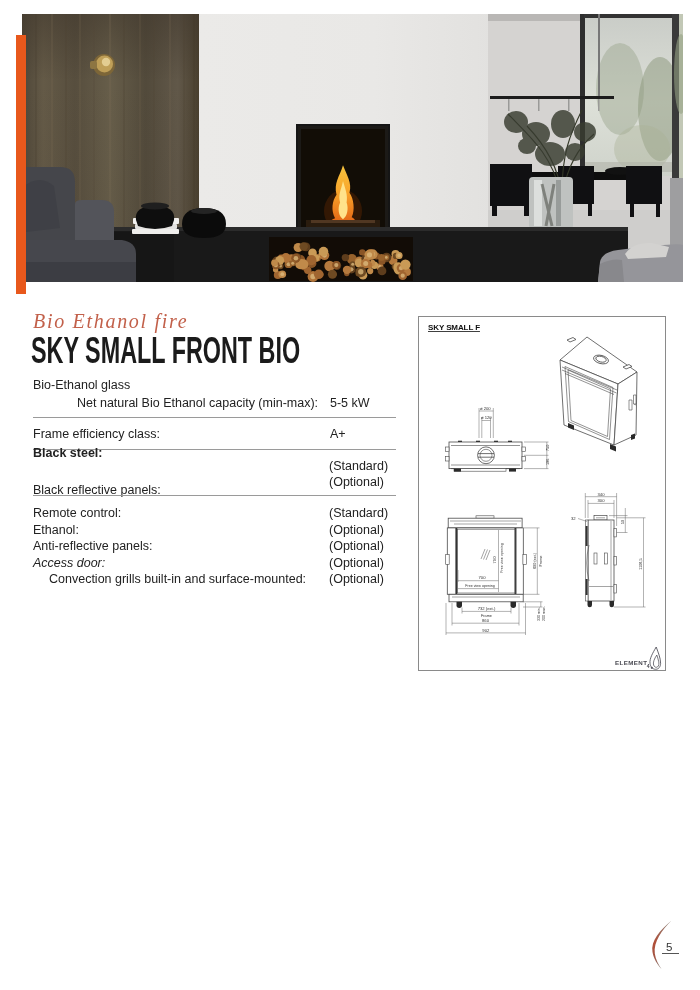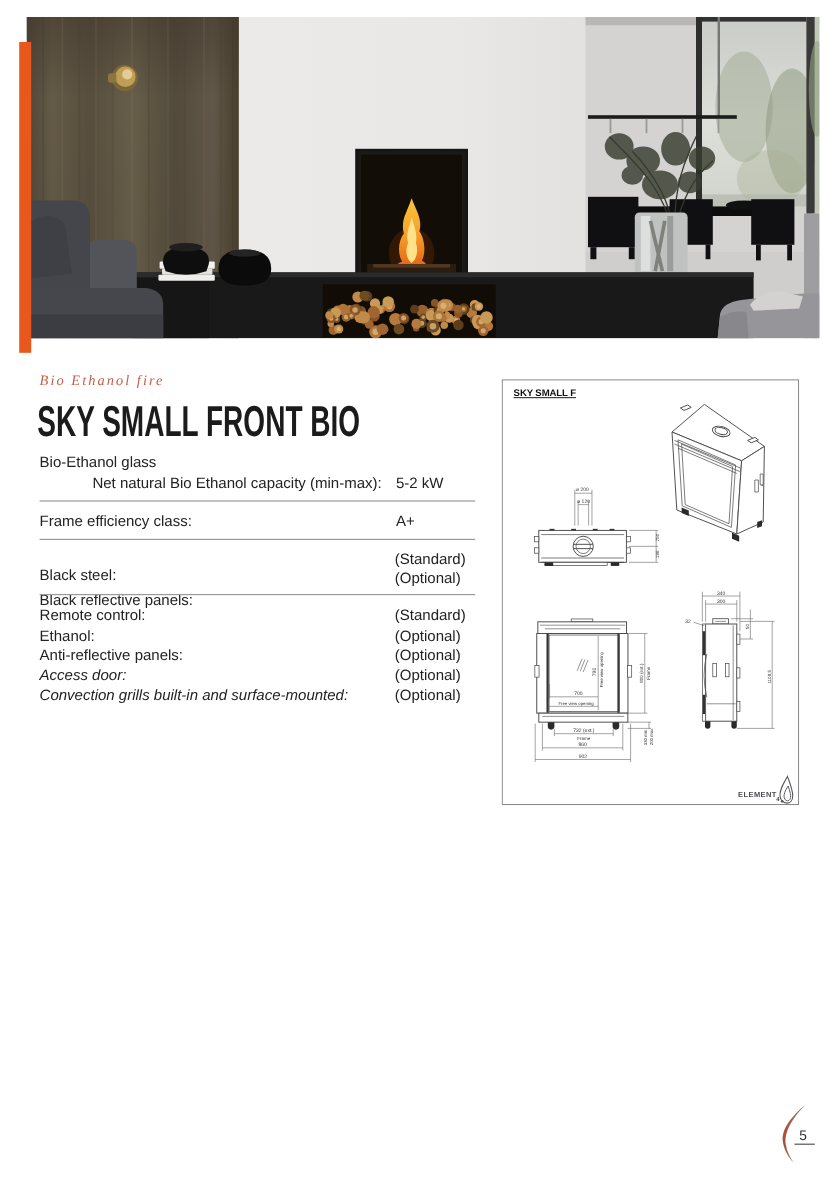--- a/index.html
+++ b/index.html
@@ -311,61 +311,61 @@
     <path d="M576 268 L578 250 Q590 244 600 246 L602 268 Z" fill="#88888c"></path>
     <path d="M603 240 Q611 228 630 229 L647 233 L644 243 L606 245 Z" fill="#d3d2d0"></path>
   </g>
 </svg>
 </div>
 
 <div class="abs" style="left:16px;top:35px;width:10px;height:259px;background:#e8581c;"></div>
 
 <div class="abs" style="left:33px;top:310px;width:220px;height:20px;color:#c2604a;
      font-family:'Liberation Serif',serif;font-style:italic;font-weight:normal;
-     font-size:12px;letter-spacing:1.7px;">Bio Ethanol fire</div>
+     font-size:20px;letter-spacing:1.7px;">Bio Ethanol fire</div>
 
 <div class="abs" style="left:31px;top:330px;width:430px;height:38px;color:#1b1b1b;
      font-weight:bold;font-size:36px;letter-spacing:0px;white-space:nowrap;
      transform:scaleX(0.649);transform-origin:left top;">SKY SMALL FRONT BIO</div>
 
 <div class="abs" style="left:33px;top:378px;width:363px;font-size:12.5px;color:#222;">
 
   <div class="abs" style="left:0;top:0;">Bio-Ethanol glass</div>
 
   <div class="abs" style="left:0;top:18px;margin-left:44px;">Net natural Bio Ethanol capacity (min-max):</div>
-  <div class="abs" style="left:297px;top:18px;">5-2 kW</div>
+  <div class="abs" style="left:297px;top:18px;">5-5 kW</div>
 
   <div class="abs" style="left:0;top:39px;width:363px;border-top:1px solid #9a9a9a;"></div>
 
   <div class="abs" style="left:0;top:49px;">Frame efficiency class:</div>
   <div class="abs" style="left:297px;top:49px;">A+</div>
 
   <div class="abs" style="left:0;top:71px;width:363px;border-top:1px solid #9a9a9a;"></div>
 
-  <div class="abs" style="left:0;top:94px;">Black steel:</div>
+  <div class="abs" style="left:0;top:68px;font-weight:bold;">Black steel:</div>
   <div class="abs" style="left:296px;top:81px;">(Standard)</div>
 
-  <div class="abs" style="left:0;top:115px;text-align:right;">Black reflective panels:</div>
+  <div class="abs" style="left:0;top:105px;text-align:right;">Black reflective panels:</div>
   <div class="abs" style="left:296px;top:97px;">(Optional)</div>
 
   <div class="abs" style="left:0;top:117px;width:363px;border-top:1px solid #9a9a9a;"></div>
 
   <div class="abs" style="left:0;top:128px;">Remote control:</div>
   <div class="abs" style="left:296px;top:128px;">(Standard)</div>
 
   <div class="abs" style="left:0;top:145px;">Ethanol:</div>
   <div class="abs" style="left:296px;top:145px;">(Optional)</div>
 
   <div class="abs" style="left:0;top:161px;">Anti-reflective panels:</div>
   <div class="abs" style="left:296px;top:161px;">(Optional)</div>
 
   <div class="abs" style="left:0;top:178px;font-style:italic;">Access door:</div>
   <div class="abs" style="left:296px;top:178px;">(Optional)</div>
 
-  <div class="abs" style="left:0;top:194px;font-style:italic;">Convection grills built-in and surface-mounted:</div>
+  <div class="abs" style="left:16px;top:194px;">Convection grills built-in and surface-mounted:</div>
   <div class="abs" style="left:296px;top:194px;">(Optional)</div>
 </div>
 
 <div class="abs" style="left:418px;top:316px;width:220px;height:355px;">
 <svg width="248" height="355" viewBox="0 0 248 355" id="techsvg">
 
   <rect x="0.5" y="0.5" width="247" height="354" fill="#ffffff" stroke="#8a8a8a" stroke-width="1"></rect>
 
   <text x="10" y="14" font-family="Liberation Sans" font-size="8" font-weight="bold" fill="#111" letter-spacing="-0.1" text-decoration="underline">SKY SMALL F</text>
 

